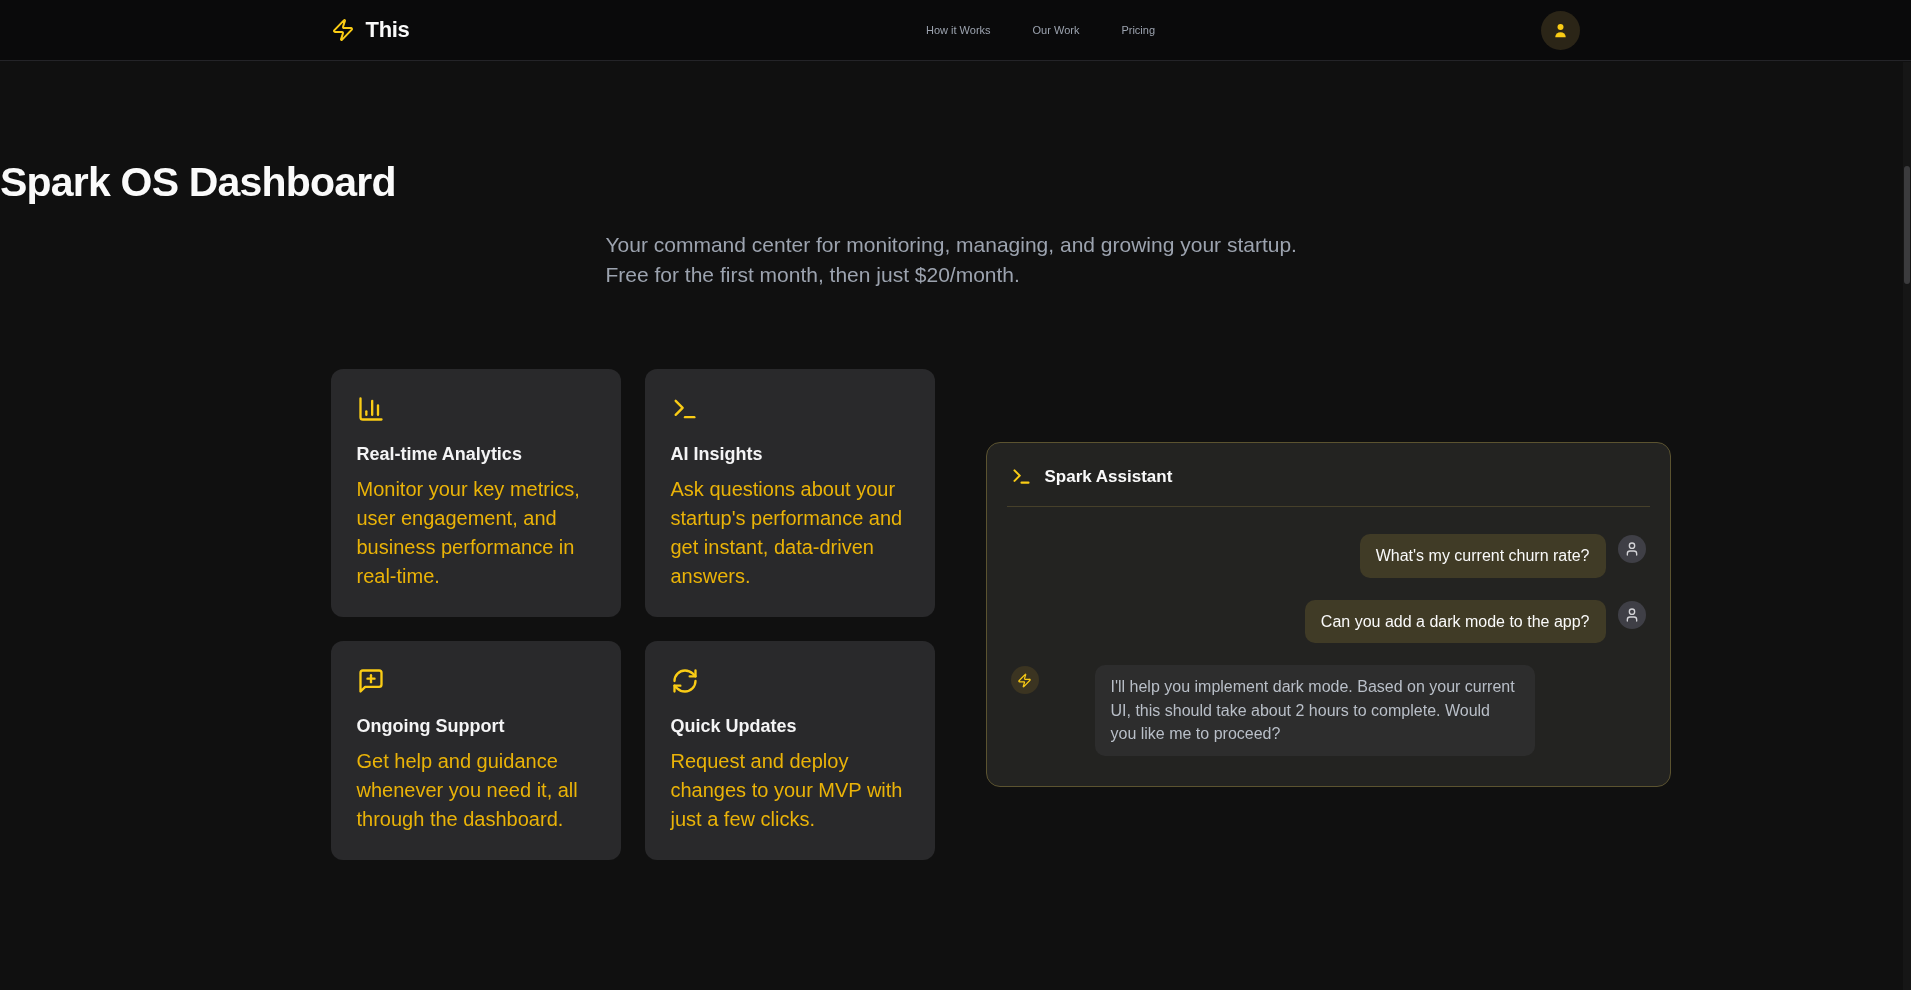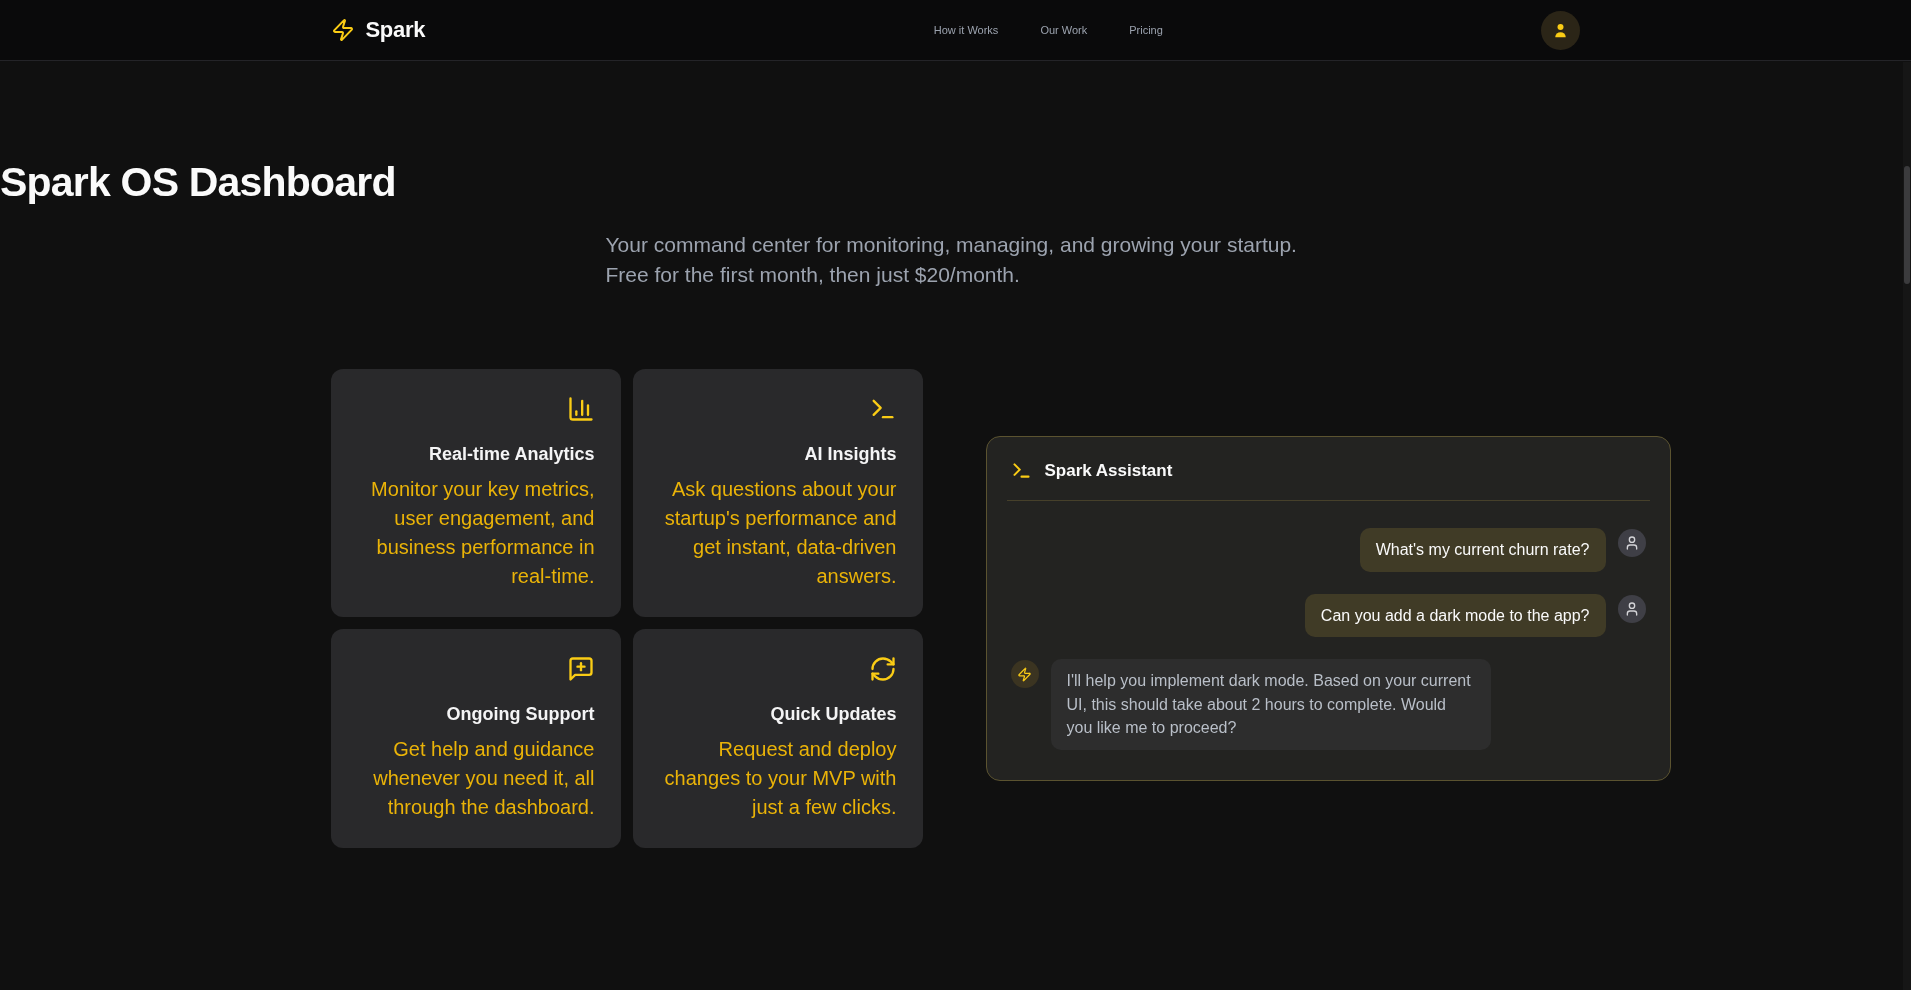--- a/index.html
+++ b/index.html
@@ -46,21 +46,21 @@
 
   
   .content-row {
     width: 1250px; margin: 78px auto 0;
     display: flex; align-items: center; gap: 51px;
   }
 
   
   .features-grid {
     width: 604px; flex: none;
-    display: grid; grid-template-columns: 290px 290px; gap: 12px; text-align: right;
+    display: grid; grid-template-columns: 290px 290px; gap: 24px;
   }
   .card {
     background: #29292b; border-radius: 12px; padding: 26px;
     cursor: default;
   }
   .card-icon { display: block; margin-bottom: 17px; }
   .card h3 { margin: 0 0 10px; color: #f4f4f5; font-size: 18px; font-weight: bold; }
   .card p { margin: 0; color: #eab308; font-size: 20px; line-height: 1.45; }
 
   
@@ -77,21 +77,21 @@
   .chat-title { color: #fafafa; font-size: 17px; font-weight: bold; }
   .chat-divider { border: none; border-top: 1px solid #46402a; margin: 0 20px; }
   .chat-messages {
     padding: 27px 24px 30px;
     display: flex; flex-direction: column; gap: 22px;
   }
   .msg-row { display: flex; gap: 12px; align-items: flex-start; }
   .msg-row.user { justify-content: flex-end; }
   .bubble {
     border-radius: 10px; padding: 10px 16px;
-    font-size: 16px; line-height: 1.47;
+    font-size: 16px; line-height: 1.47; margin-left: 44px;
   }
   .bubble.user { background: #403b26; color: #fafafa; }
   .bubble.assistant { background: #2d2d2d; color: #b9bfc8; max-width: 440px; }
   .msg-avatar {
     width: 28px; height: 28px; border-radius: 50%; flex: none;
     display: flex; align-items: center; justify-content: center;
     margin-top: 1px;
   }
   .msg-avatar.user { background: #3f3f46; }
   .msg-avatar.assistant { background: #3b3421; }
@@ -110,21 +110,21 @@
 <body>
 
 <header class="topnav">
   <div class="nav-inner">
     <div class="brand">
       <span style="display:flex;">
         <svg width="24" height="24" viewBox="0 0 24 24" fill="none" stroke="#facc15" stroke-width="2" stroke-linecap="round" stroke-linejoin="round">
           <path d="M4 14a1 1 0 0 1-.78-1.63l9.9-10.2a.5.5 0 0 1 .86.46l-1.92 6.02A1 1 0 0 0 13 10h7a1 1 0 0 1 .78 1.63l-9.9 10.2a.5.5 0 0 1-.86-.46l1.92-6.02A1 1 0 0 0 11 14z"></path>
         </svg>
       </span>
-      <span class="brand-name">Spark</span>
+      <span class="brand-name">This</span>
     </div>
     <nav class="nav-links">
       <a class="nav-link">How it Works</a>
       <a class="nav-link">Our Work</a>
       <a class="nav-link">Pricing</a>
     </nav>
     <button class="avatar-btn">
       <span style="display:flex;">
         <svg width="19" height="19" viewBox="0 0 24 24" fill="#facc15">
           <circle cx="12" cy="7.5" r="3.8"></circle>

